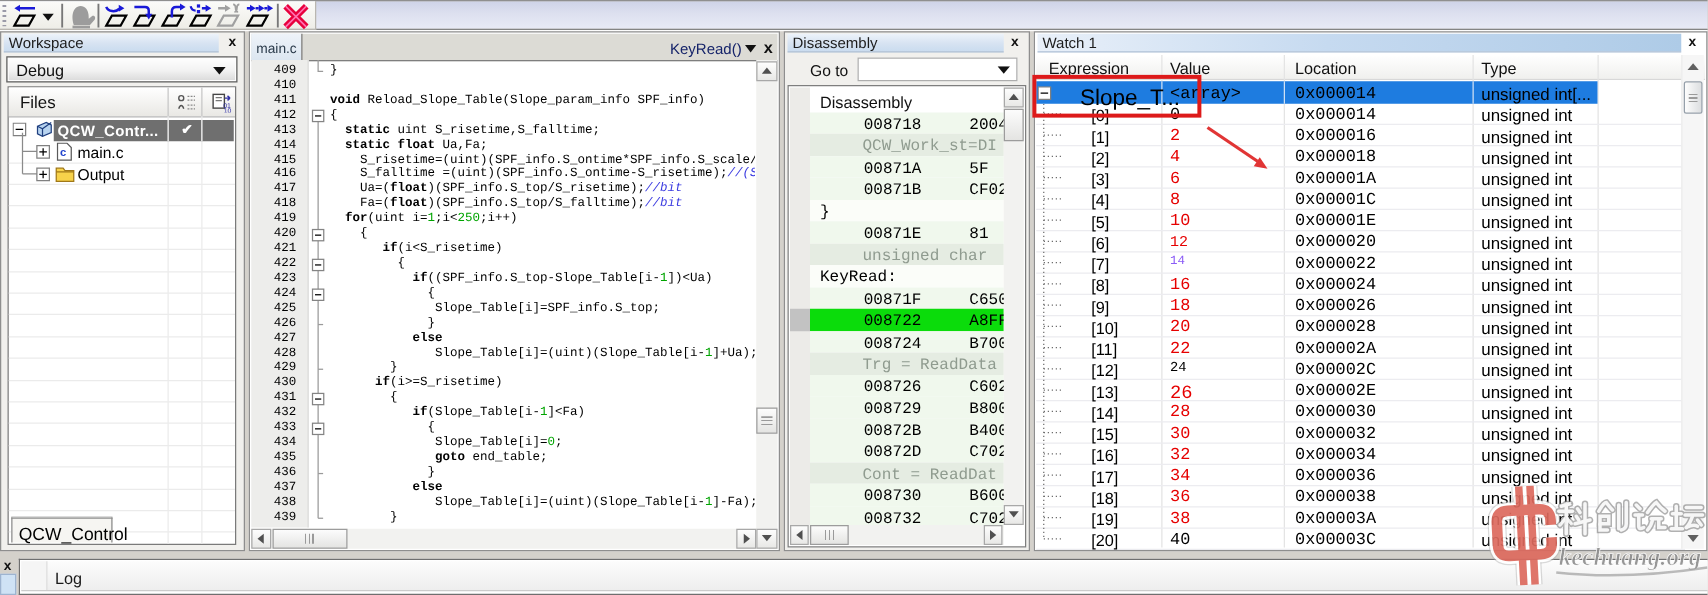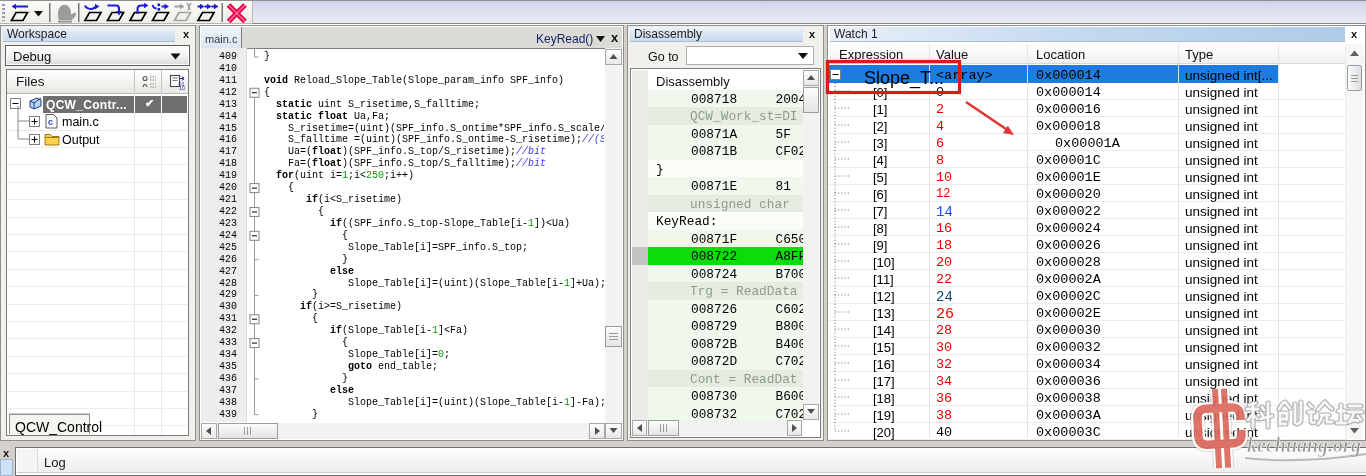--- a/index.html
+++ b/index.html
@@ -366,40 +366,40 @@
     <div class="abs" style="left:208px;top:76px;font-family:'Liberation Mono', monospace;font-size:13.5px;color:#000;">0x000016</div>
     <div class="abs" style="left:357px;top:76px;font-size:13.5px;color:#000;">unsigned int</div>
     <div class="abs" style="left:1px;top:107px;right:17px;height:1px;background:#ececf0;"></div>
     <div class="abs" style="left:45px;top:93px;font-size:13px;color:#000;">[2]</div>
     <div class="abs" style="left:108px;top:93px;font-family:'Liberation Mono', monospace;font-size:13.5px;color:#e60000;">4</div>
     <div class="abs" style="left:208px;top:93px;font-family:'Liberation Mono', monospace;font-size:13.5px;color:#000;">0x000018</div>
     <div class="abs" style="left:357px;top:93px;font-size:13.5px;color:#000;">unsigned int</div>
     <div class="abs" style="left:1px;top:124px;right:17px;height:1px;background:#ececf0;"></div>
     <div class="abs" style="left:45px;top:110px;font-size:13px;color:#000;">[3]</div>
     <div class="abs" style="left:108px;top:110px;font-family:'Liberation Mono', monospace;font-size:13.5px;color:#e60000;">6</div>
-    <div class="abs" style="left:208px;top:110px;font-family:'Liberation Mono', monospace;font-size:13.5px;color:#000;margin-left:19px;">0x00001A</div>
+    <div class="abs" style="left:208px;top:110px;font-family:'Liberation Mono', monospace;font-size:13.5px;color:#000;">0x00001A</div>
     <div class="abs" style="left:357px;top:110px;font-size:13.5px;color:#000;">unsigned int</div>
     <div class="abs" style="left:1px;top:141px;right:17px;height:1px;background:#ececf0;"></div>
     <div class="abs" style="left:45px;top:127px;font-size:13px;color:#000;">[4]</div>
     <div class="abs" style="left:108px;top:127px;font-family:'Liberation Mono', monospace;font-size:13.5px;color:#e60000;">8</div>
     <div class="abs" style="left:208px;top:127px;font-family:'Liberation Mono', monospace;font-size:13.5px;color:#000;">0x00001C</div>
     <div class="abs" style="left:357px;top:127px;font-size:13.5px;color:#000;">unsigned int</div>
     <div class="abs" style="left:1px;top:158px;right:17px;height:1px;background:#ececf0;"></div>
     <div class="abs" style="left:45px;top:144px;font-size:13px;color:#000;">[5]</div>
     <div class="abs" style="left:108px;top:144px;font-family:'Liberation Mono', monospace;font-size:13.5px;color:#e60000;">10</div>
     <div class="abs" style="left:208px;top:144px;font-family:'Liberation Mono', monospace;font-size:13.5px;color:#000;">0x00001E</div>
     <div class="abs" style="left:357px;top:144px;font-size:13.5px;color:#000;">unsigned int</div>
     <div class="abs" style="left:1px;top:175px;right:17px;height:1px;background:#ececf0;"></div>
     <div class="abs" style="left:45px;top:161px;font-size:13px;color:#000;">[6]</div>
     <div class="abs" style="left:108px;top:161px;font-family:'Liberation Mono', monospace;font-size:12px;color:#e60000;">12</div>
     <div class="abs" style="left:208px;top:161px;font-family:'Liberation Mono', monospace;font-size:13.5px;color:#000;">0x000020</div>
     <div class="abs" style="left:357px;top:161px;font-size:13.5px;color:#000;">unsigned int</div>
     <div class="abs" style="left:1px;top:192px;right:17px;height:1px;background:#ececf0;"></div>
     <div class="abs" style="left:45px;top:178px;font-size:13px;color:#000;">[7]</div>
-    <div class="abs" style="left:108px;top:178px;font-family:'Liberation Mono', monospace;font-size:14px;color:#1d4ed8;">14</div>
+    <div class="abs" style="left:108px;top:178px;font-family:'Liberation Mono', monospace;font-size:10px;color:#8b5cf6;">14</div>
     <div class="abs" style="left:208px;top:178px;font-family:'Liberation Mono', monospace;font-size:13.5px;color:#000;">0x000022</div>
     <div class="abs" style="left:357px;top:178px;font-size:13.5px;color:#000;">unsigned int</div>
     <div class="abs" style="left:1px;top:209px;right:17px;height:1px;background:#ececf0;"></div>
     <div class="abs" style="left:45px;top:195px;font-size:13px;color:#000;">[8]</div>
     <div class="abs" style="left:108px;top:195px;font-family:'Liberation Mono', monospace;font-size:13.5px;color:#e60000;">16</div>
     <div class="abs" style="left:208px;top:195px;font-family:'Liberation Mono', monospace;font-size:13.5px;color:#000;">0x000024</div>
     <div class="abs" style="left:357px;top:195px;font-size:13.5px;color:#000;">unsigned int</div>
     <div class="abs" style="left:1px;top:226px;right:17px;height:1px;background:#ececf0;"></div>
     <div class="abs" style="left:45px;top:212px;font-size:13px;color:#000;">[9]</div>
     <div class="abs" style="left:108px;top:212px;font-family:'Liberation Mono', monospace;font-size:13.5px;color:#e60000;">18</div>
@@ -410,21 +410,21 @@
     <div class="abs" style="left:108px;top:229px;font-family:'Liberation Mono', monospace;font-size:13.5px;color:#e60000;">20</div>
     <div class="abs" style="left:208px;top:229px;font-family:'Liberation Mono', monospace;font-size:13.5px;color:#000;">0x000028</div>
     <div class="abs" style="left:357px;top:229px;font-size:13.5px;color:#000;">unsigned int</div>
     <div class="abs" style="left:1px;top:260px;right:17px;height:1px;background:#ececf0;"></div>
     <div class="abs" style="left:45px;top:246px;font-size:13px;color:#000;">[11]</div>
     <div class="abs" style="left:108px;top:246px;font-family:'Liberation Mono', monospace;font-size:13.5px;color:#e60000;">22</div>
     <div class="abs" style="left:208px;top:246px;font-family:'Liberation Mono', monospace;font-size:13.5px;color:#000;">0x00002A</div>
     <div class="abs" style="left:357px;top:246px;font-size:13.5px;color:#000;">unsigned int</div>
     <div class="abs" style="left:1px;top:277px;right:17px;height:1px;background:#ececf0;"></div>
     <div class="abs" style="left:45px;top:263px;font-size:13px;color:#000;">[12]</div>
-    <div class="abs" style="left:108px;top:263px;font-family:'Liberation Mono', monospace;font-size:14px;color:#0c4a6e;">24</div>
+    <div class="abs" style="left:108px;top:263px;font-family:'Liberation Mono', monospace;font-size:11px;color:#000000;">24</div>
     <div class="abs" style="left:208px;top:263px;font-family:'Liberation Mono', monospace;font-size:13.5px;color:#000;">0x00002C</div>
     <div class="abs" style="left:357px;top:263px;font-size:13.5px;color:#000;">unsigned int</div>
     <div class="abs" style="left:1px;top:294px;right:17px;height:1px;background:#ececf0;"></div>
     <div class="abs" style="left:45px;top:280px;font-size:13px;color:#000;">[13]</div>
     <div class="abs" style="left:108px;top:280px;font-family:'Liberation Mono', monospace;font-size:15px;color:#e60000;">26</div>
     <div class="abs" style="left:208px;top:280px;font-family:'Liberation Mono', monospace;font-size:13.5px;color:#000;">0x00002E</div>
     <div class="abs" style="left:357px;top:280px;font-size:13.5px;color:#000;">unsigned int</div>
     <div class="abs" style="left:1px;top:311px;right:17px;height:1px;background:#ececf0;"></div>
     <div class="abs" style="left:45px;top:297px;font-size:13px;color:#000;">[14]</div>
     <div class="abs" style="left:108px;top:297px;font-family:'Liberation Mono', monospace;font-size:13.5px;color:#e60000;">28</div>

